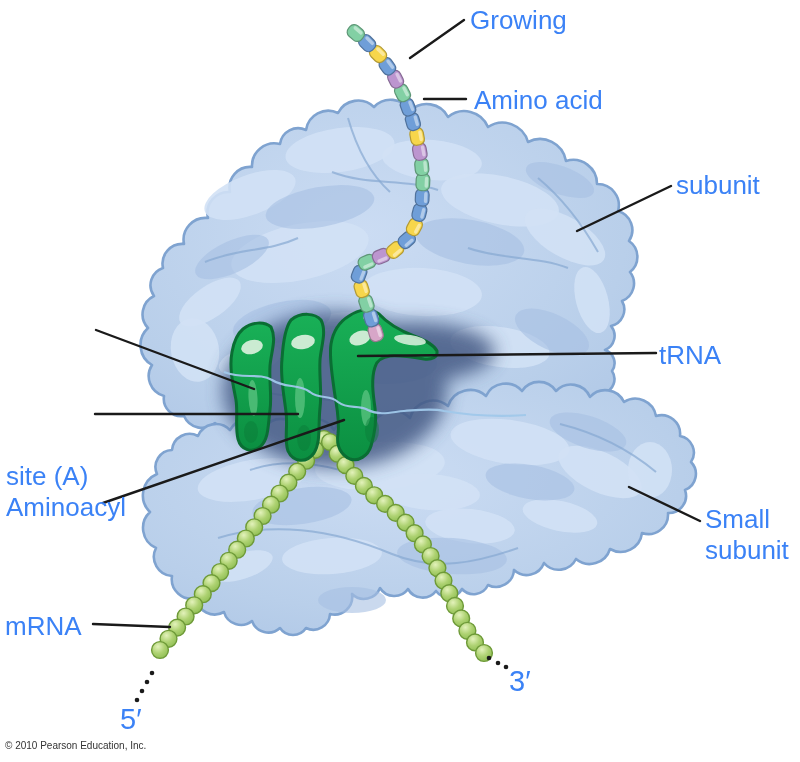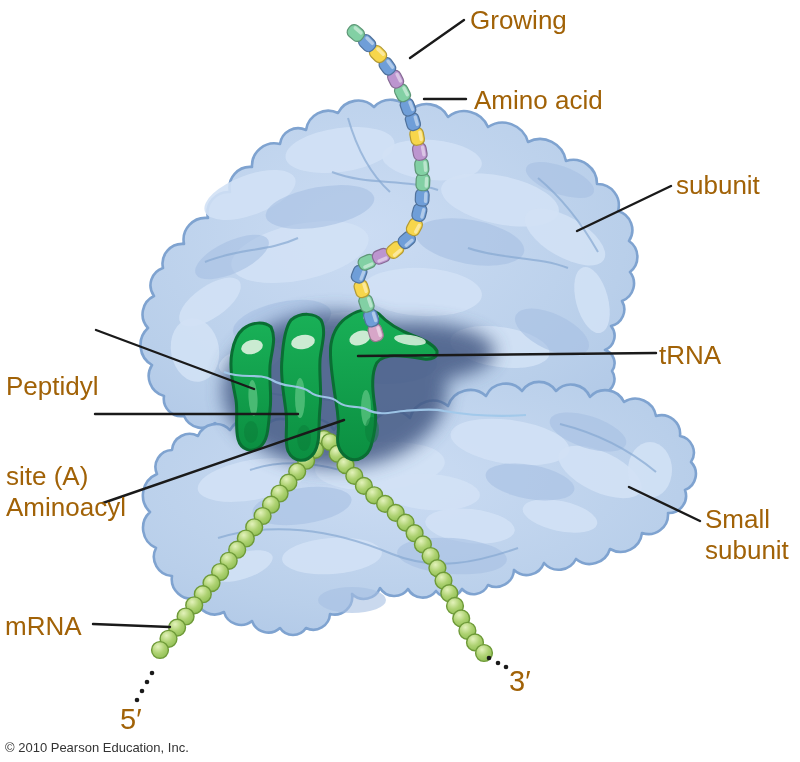--- a/index.html
+++ b/index.html
@@ -2,26 +2,26 @@
 <html><head>
 <meta charset="utf-8">
 <style>
   html,body{margin:0;padding:0;background:#fff;}
   .stage{
     position:relative;width:800px;height:762px;background:#ffffff;
     font-family:"Liberation Sans", sans-serif;overflow:hidden;
   }
   .stage svg{position:absolute;left:0;top:0;}
   .lbl{
-    position:absolute;color:#a16207;font-size:26px;line-height:1.18;
+    position:absolute;color:#3b82f6;font-size:26px;line-height:1.18;
     white-space:nowrap;letter-spacing:0px;
   }
   .lbl.prime{font-size:29px;}
   .copyright{
-    position:absolute;font-size:13px;color:#333;
+    position:absolute;font-size:10px;color:#333;
   }
 </style>
 </head>
 <body>
 
 <div class="stage">
 
 <svg width="800" height="762" viewBox="0 0 800 762">
   <defs>
     <radialGradient id="riboGrad" cx="45%" cy="38%" r="75%">
@@ -301,21 +301,20 @@
 </svg>
 
 <div class="lbl" style="left:470px;top:5px">
   <div>Growing</div>
 </div>
 <div class="lbl" style="left:474px;top:85px">Amino acid</div>
 <div class="lbl" style="left:676px;top:170px">
   <div>subunit</div>
 </div>
 <div class="lbl" style="left:6px;top:371px">
-  <div>Peptidyl</div>
 </div>
 <div class="lbl" style="left:6px;top:461px">
   <div>site (A)</div>
   <div>Aminoacyl</div>
 </div>
 <div class="lbl" style="left:659px;top:340px">tRNA</div>
 <div class="lbl" style="left:705px;top:504px">
   <div>Small</div>
   <div>subunit</div>
 </div>

